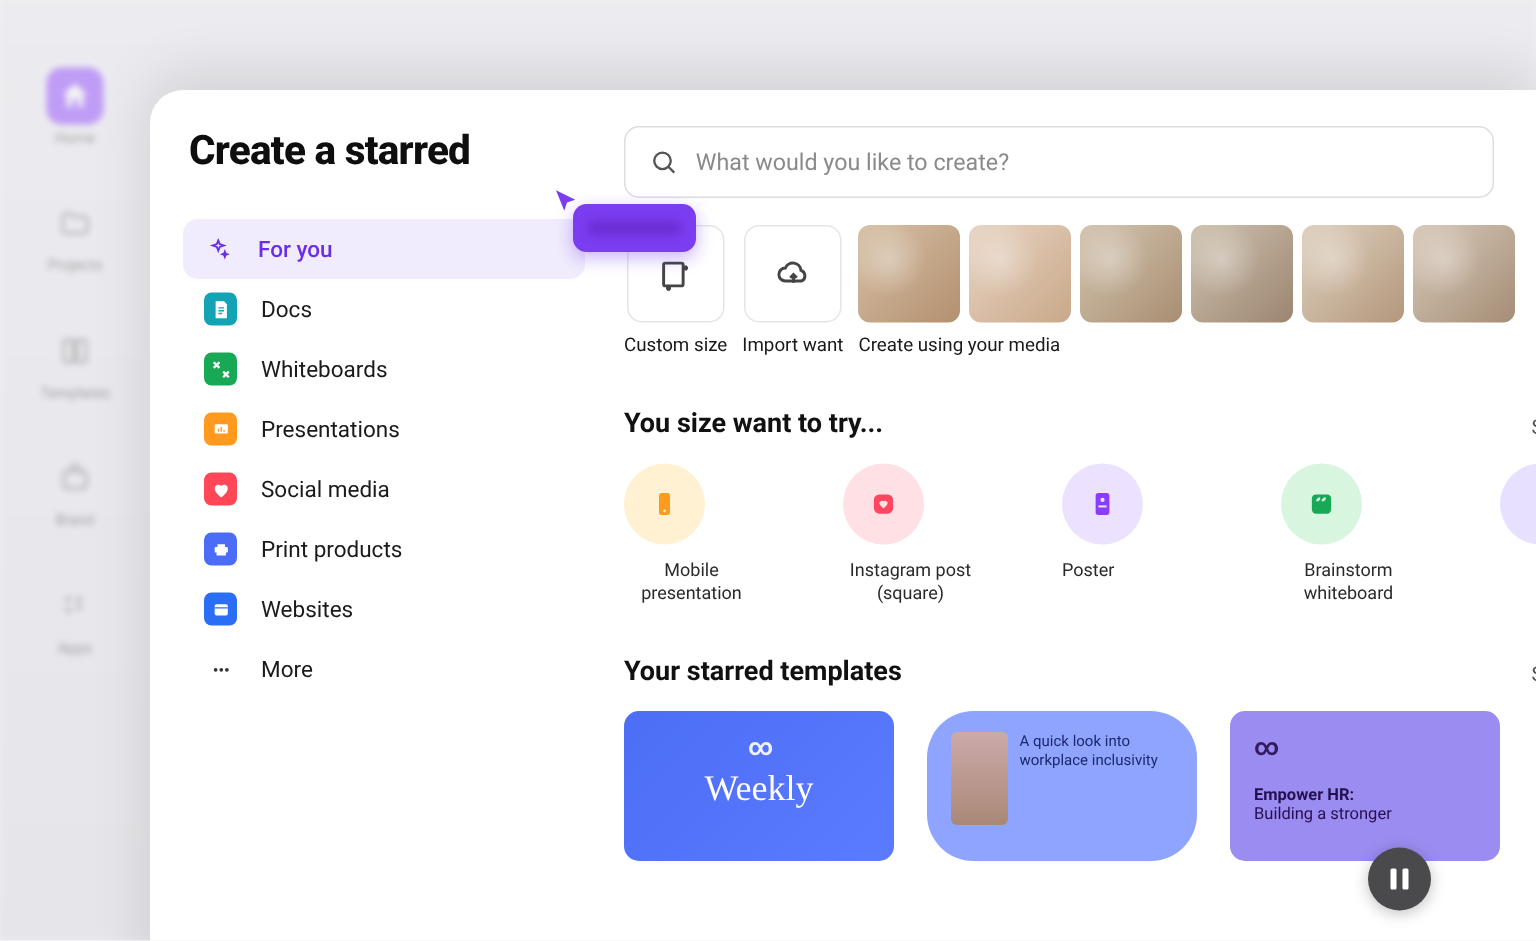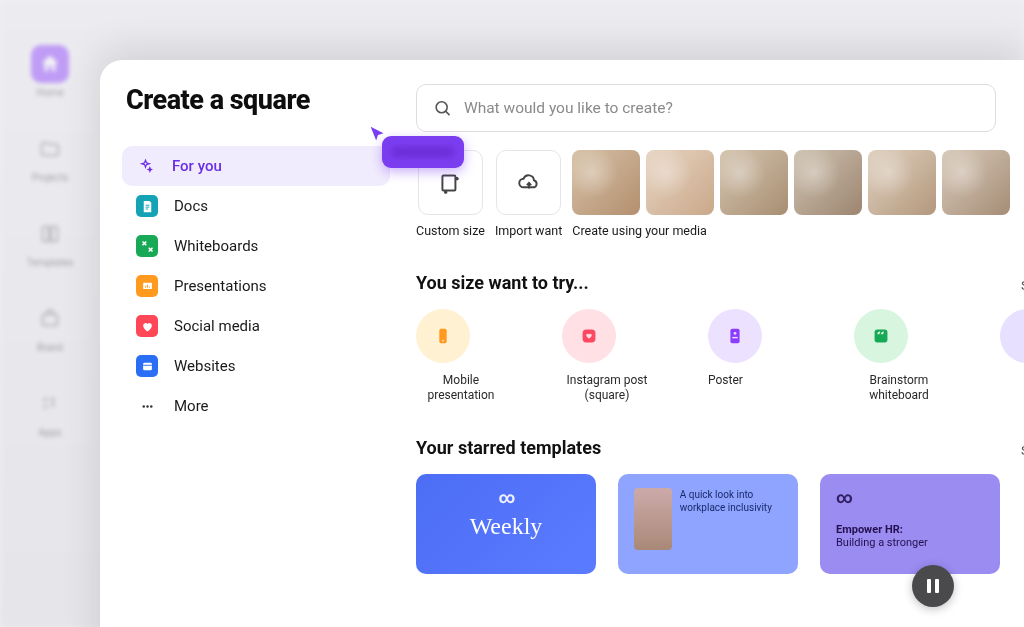--- a/index.html
+++ b/index.html
@@ -69,21 +69,21 @@
   .try-item { display:flex; flex-direction:column; align-items:flex-start; width:90px; }
   .try-circle { width:54px; height:54px; border-radius:50%; display:flex; align-items:center; justify-content:center; }
   .try-circle svg { width:22px; height:22px; }
   .t1{background:#fff1d1;} .t2{background:#ffe0e4;} .t3{background:#ece1ff;}
   .t4{background:#d8f5e0;} .t5{background:#e8e0ff;}
   .try-label { font-size:12px; color:#2a2a2a; text-align:center; margin-top:10px; line-height:1.25; }
 
   .starred-row { display:flex; gap:22px; margin-top:6px; }
   .tmpl { width:180px; height:100px; border-radius:10px; padding:14px 16px; color:#fff; position:relative; overflow:hidden; }
   .tmpl1{ background:linear-gradient(135deg,#4c6ef5,#5b7bff); display:flex; flex-direction:column; align-items:center; }
-  .tmpl2{ background:#8fa4ff; display:flex; gap:8px; }
+  .tmpl2{ background:#8fa4ff; display:flex; gap:8px;border-radius:31px; }
   .tmpl3{ background:#9b8cf2; color:#25104f; }
   .tmpl-logo { font-size:16px; opacity:.9; font-weight:700; letter-spacing:-2px; }
   .tmpl1 .big { font-size:24px; font-weight:400; font-family:Georgia,serif; margin-top:6px; }
   .tmpl2 .thumb { width:62px; height:62px; background:linear-gradient(#caa,#a87);border-radius:4px;}
   .tmpl2 .copy { font-size:10px; line-height:1.3; color:#1b2a6b; }
   .tmpl3 .big { font-size:11px; font-weight:700; margin-top:16px; }
 
   
   .demo-cursor { position:absolute; left:367px; top:124px; pointer-events:none; }
   .demo-cursor svg { width:22px; height:22px; }
@@ -145,21 +145,21 @@
           </svg>
       </div>
       <div class="bg-side-label">Apps</div>
     </div>
   </div>
 </div>
 
 <div class="panel">
   <div class="panel-inner">
     <div class="left-nav">
-      <h1 class="panel-title">Create a square</h1>
+      <h1 class="panel-title">Create a starred</h1>
       <div class="nav-list">
         <div class="nav-item active">
           <span class="nav-icon ic-foryou">
             <svg viewBox="0 0 24 24" fill="none" stroke="#6a2ee6" stroke-width="2">
                 <path d="M12 2l1.5 4L18 7.5 13.5 9 12 13l-1.5-4L6 7.5 10.5 6z"></path>
                 <path d="M19 14l.8 2 2 .8-2 .8-.8 2-.8-2-2-.8 2-.8z"></path>
               </svg>
           </span>
           <span>For you</span>
         </div>
@@ -189,20 +189,29 @@
           </span>
           <span>Presentations</span>
         </div>
         <div class="nav-item">
           <span class="nav-icon ic-social">
             <svg viewBox="0 0 24 24" fill="#fff">
                 <path d="M12 20s-7-4.5-7-10a4 4 0 017-2 4 4 0 017 2c0 5.5-7 10-7 10z"></path>
               </svg>
           </span>
           <span>Social media</span>
+        </div>
+        <div class="nav-item">
+          <span class="nav-icon ic-print">
+            <svg viewBox="0 0 24 24" fill="#fff">
+                <path d="M7 10h10v8H7zM8 6h8v4H8z"></path>
+                <rect x="5" y="9" width="14" height="6" rx="1" fill="#fff"></rect>
+              </svg>
+          </span>
+          <span>Print products</span>
         </div>
         <div class="nav-item">
           <span class="nav-icon ic-web">
             <svg viewBox="0 0 24 24" fill="#fff">
                 <rect x="5" y="6" width="14" height="12" rx="2"></rect>
                 <path d="M5 10h14" stroke="#2b6ef6" stroke-width="1.5"></path>
               </svg>
           </span>
           <span>Websites</span>
         </div>

